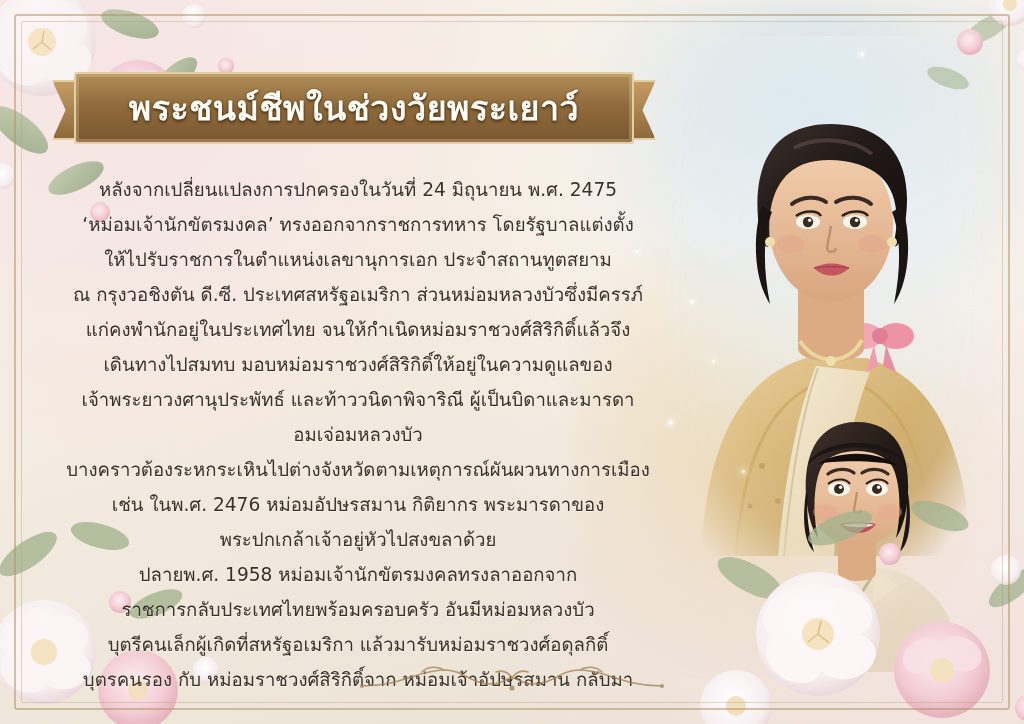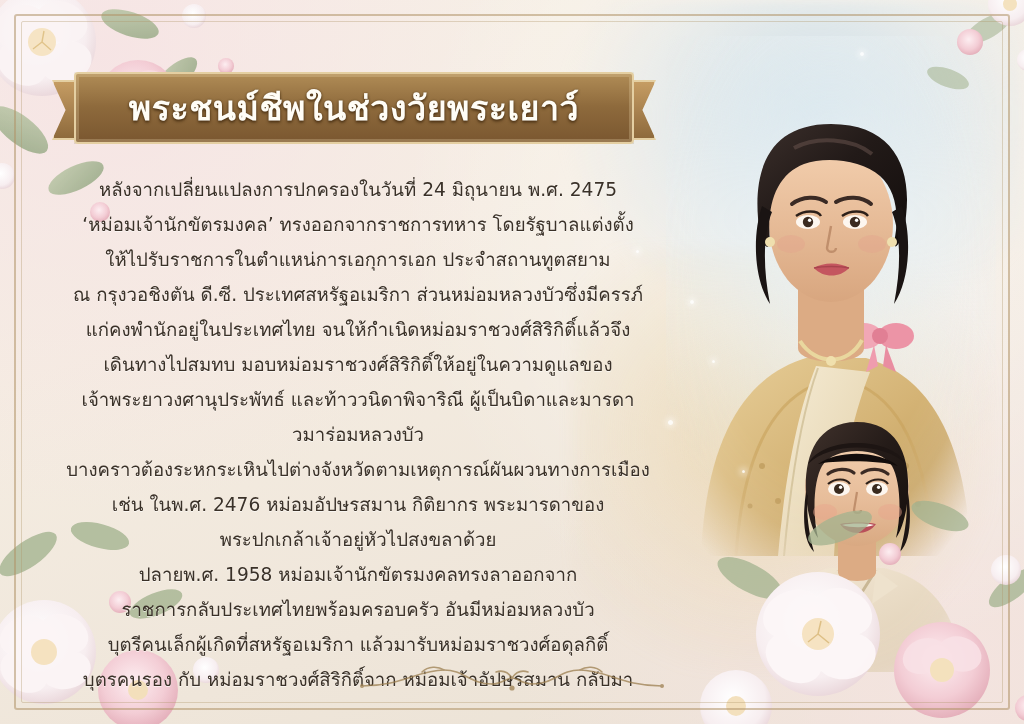--- a/index.html
+++ b/index.html
@@ -485,26 +485,26 @@
   <div id="title-banner">
     <div class="banner-ribbon-left"></div>
     <div class="banner-ribbon-right"></div>
     <div class="banner-bg"></div>
     <div id="title-text">พระชนม์ชีพในช่วงวัยพระเยาว์</div>
   </div>
 
   <div id="body-text">
     <p>หลังจากเปลี่ยนแปลงการปกครองในวันที่ 24 มิถุนายน พ.ศ. 2475</p>
     <p>‘หม่อมเจ้านักขัตรมงคล’ ทรงออกจากราชการทหาร โดยรัฐบาลแต่งตั้ง</p>
-    <p>ให้ไปรับราชการในตำแหน่การเอกุการเอก ประจำสถานทูตสยาม</p>
+    <p>ให้ไปรับราชการในตำแหน่งเลขานุการเอก ประจำสถานทูตสยาม</p>
     <p>ณ กรุงวอชิงตัน ดี.ซี. ประเทศสหรัฐอเมริกา ส่วนหม่อมหลวงบัวซึ่งมีครรภ์</p>
     <p>แก่คงพำนักอยู่ในประเทศไทย จนให้กำเนิดหม่อมราชวงศ์สิริกิติ์แล้วจึง</p>
     <p>เดินทางไปสมทบ มอบหม่อมราชวงศ์สิริกิติ์ให้อยู่ในความดูแลของ</p>
     <p>เจ้าพระยาวงศานุประพัทธ์ และท้าววนิดาพิจาริณี ผู้เป็นบิดาและมารดา</p>
-    <p>วมาร่อมหลวงบัว</p>
+    <p>อมเจ่อมหลวงบัว</p>
     <p>บางคราวต้องระหกระเหินไปต่างจังหวัดตามเหตุการณ์ผันผวนทางการเมือง</p>
     <p>เช่น ในพ.ศ. 2476 หม่อมอัปษรสมาน กิติยากร พระมารดาของ</p>
     <p>พระปกเกล้าเจ้าอยู่หัวไปสงขลาด้วย</p>
     <p>ปลายพ.ศ. 1958 หม่อมเจ้านักขัตรมงคลทรงลาออกจาก</p>
     <p>ราชการกลับประเทศไทยพร้อมครอบครัว อันมีหม่อมหลวงบัว</p>
     <p>บุตรีคนเล็กผู้เกิดที่สหรัฐอเมริกา แล้วมารับหม่อมราชวงศ์อดุลกิติ์</p>
     <p>บุตรคนรอง กับ หม่อมราชวงศ์สิริกิติ์จาก หม่อมเจ้าอัปษรสมาน กลับมา</p>
 
   </div>
 

